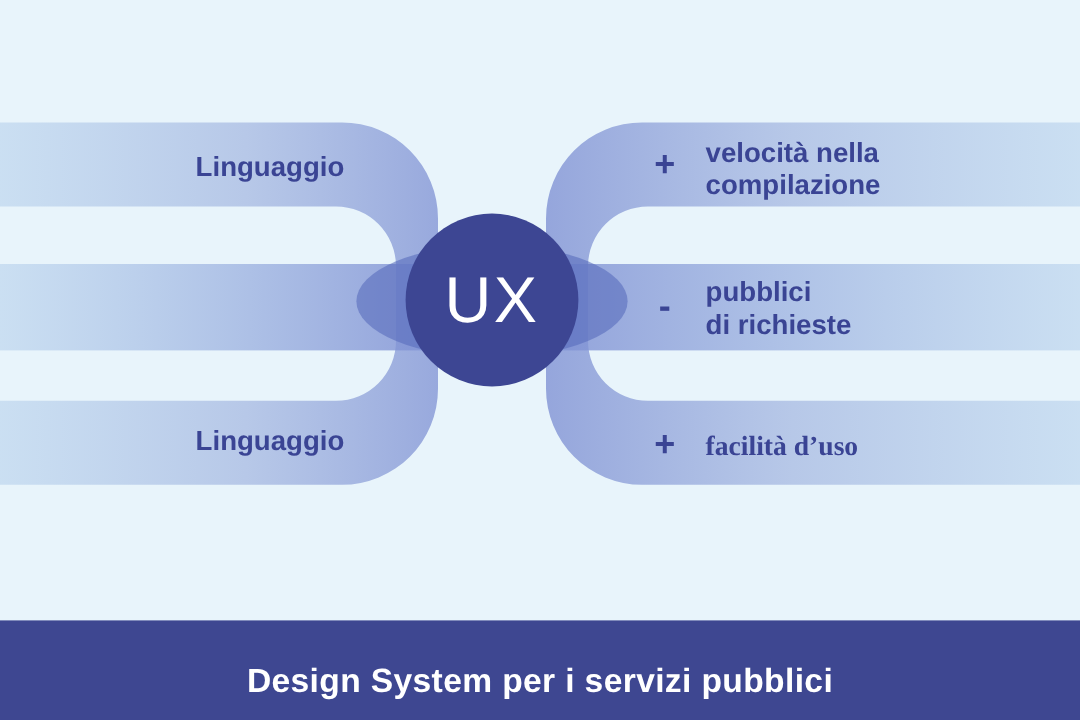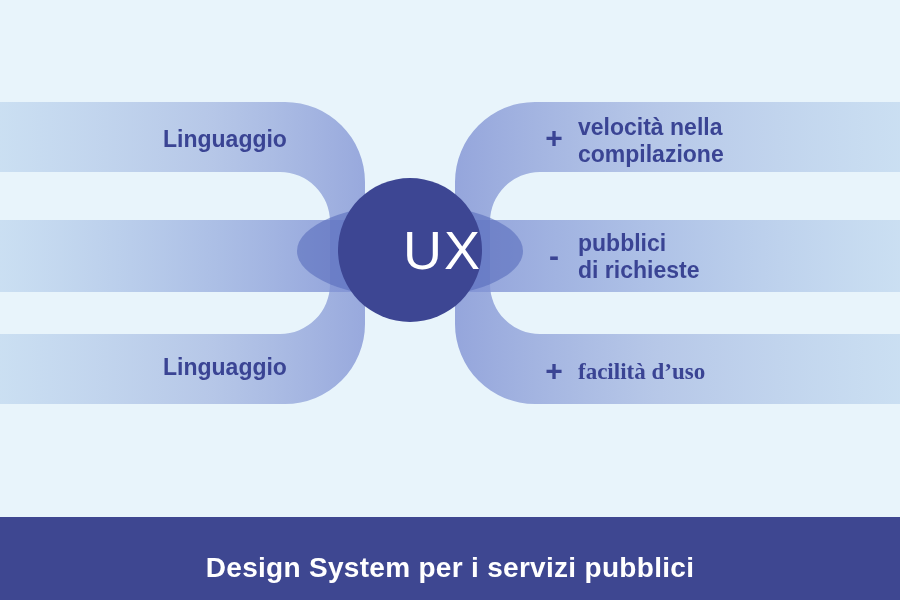--- a/index.html
+++ b/index.html
@@ -9,21 +9,21 @@
     font-family:"Liberation Sans",sans-serif;
   }
   .ribbons{position:absolute;left:0;top:0;width:900px;height:600px;}
   .lens{
     position:absolute;left:297px;top:204px;width:226px;height:94px;
     border-radius:50%;background:rgba(88,108,188,0.60);
   }
   .ux-circle{
     position:absolute;left:338px;top:178px;width:144px;height:144px;
     border-radius:50%;background:#3d4693;
-    display:flex;align-items:center;justify-content:flex-end;
+    display:flex;align-items:center;justify-content:center;
   }
   .ux-circle span{
     color:#ffffff;font-size:54px;font-weight:500;letter-spacing:2px;line-height:1;
   }
   .llabel{
     position:absolute;left:163px;color:#3a4494;font-size:23px;font-weight:600;
     line-height:27px;white-space:nowrap;
   }
   .llabel.l1{top:126px;text-align:center;}
   .llabel.l2{top:241px;}
@@ -35,21 +35,21 @@
   .sign.s1{top:120px;}
   .sign.s2{top:238px;}
   .sign.s3{top:353px;}
   .rlines{
     position:absolute;left:578px;color:#3a4494;font-size:23px;font-weight:600;
     line-height:27px;white-space:nowrap;
   }
   .rlines.r1{top:114px;}
   .rlines.r2{top:230px;}
   .rlines.r3{top:358px;font-family:Liberation Serif, serif;}
-  .rlines span{display:block;}
+  .rlines span{display:block;margin-left:10px;}
   .footer{
     position:absolute;left:0;top:517px;width:900px;height:101px;
     background:#3e4791;display:flex;align-items:center;justify-content:center;
   }
   .footer div{
     color:#ffffff;font-size:28px;font-weight:600;letter-spacing:0.3px;white-space:nowrap;
   }
 </style>
 </head>
 <body>

